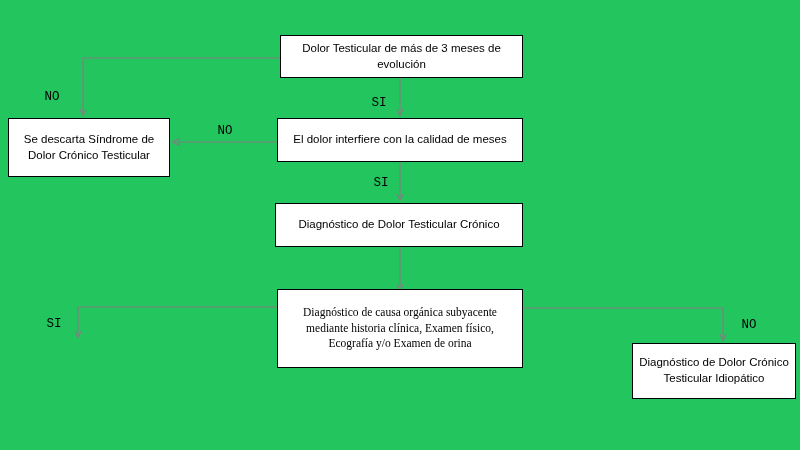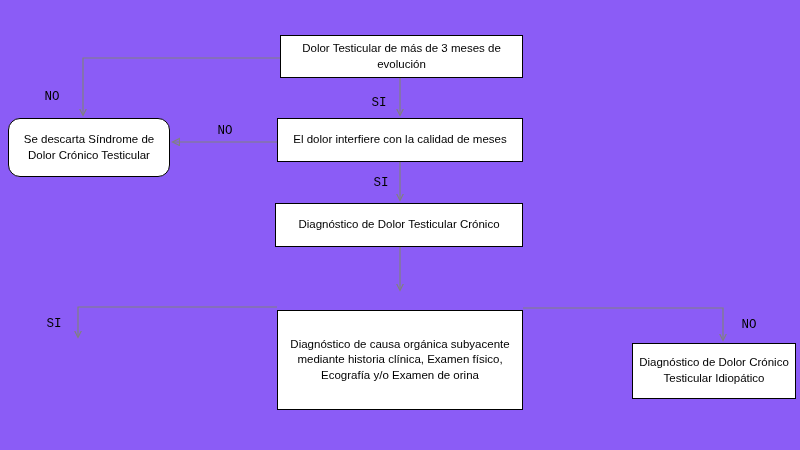--- a/index.html
+++ b/index.html
@@ -4,43 +4,43 @@
 <style>
   html, body {
     margin: 0;
     padding: 0;
     background: #ffffff;
   }
   #stage {
     position: relative;
     width: 800px;
     height: 450px;
-    background: #8b5cf6;
+    background: #22c55e;
     font-family: "Liberation Sans", sans-serif;
     color: #000000;
     overflow: hidden;
   }
   .node {
     position: absolute;
     box-sizing: border-box;
     border: 1.5px solid #000000;
     background: #ffffff;
     display: flex;
     align-items: center;
     justify-content: center;
     text-align: center;
     font-size: 11.5px;
     line-height: 1.35;
     padding: 2px 6px;
   }
   #node-duration            { left: 280px; top: 35px;  width: 243px; height: 43px; }
   #node-quality-of-life     { left: 277px; top: 118px; width: 246px; height: 44px; }
-  #node-discard-syndrome    { left: 8px;   top: 118px; width: 162px; height: 59px; border-radius: 12px; }
+  #node-discard-syndrome    { left: 8px;   top: 118px; width: 162px; height: 59px; }
   #node-ctp-diagnosis       { left: 275px; top: 203px; width: 248px; height: 44px; }
-  #node-organic-workup      { left: 277px; top: 310px; width: 246px; height: 100px; }
+  #node-organic-workup      { left: 277px; top: 289px; width: 246px; height: 79px; font-family: Liberation Serif, serif; }
   #node-treat-organic       { left: 8px;   top: 340px; width: 162px; height: 55px; }
   #node-idiopathic          { left: 632px; top: 343px; width: 164px; height: 56px; }
 
   .edge-label {
     position: absolute;
     font-size: 12.5px;
     color: #000000;
     transform: translate(-50%, -50%);
     white-space: nowrap;
     font-family: Liberation Mono, monospace;

